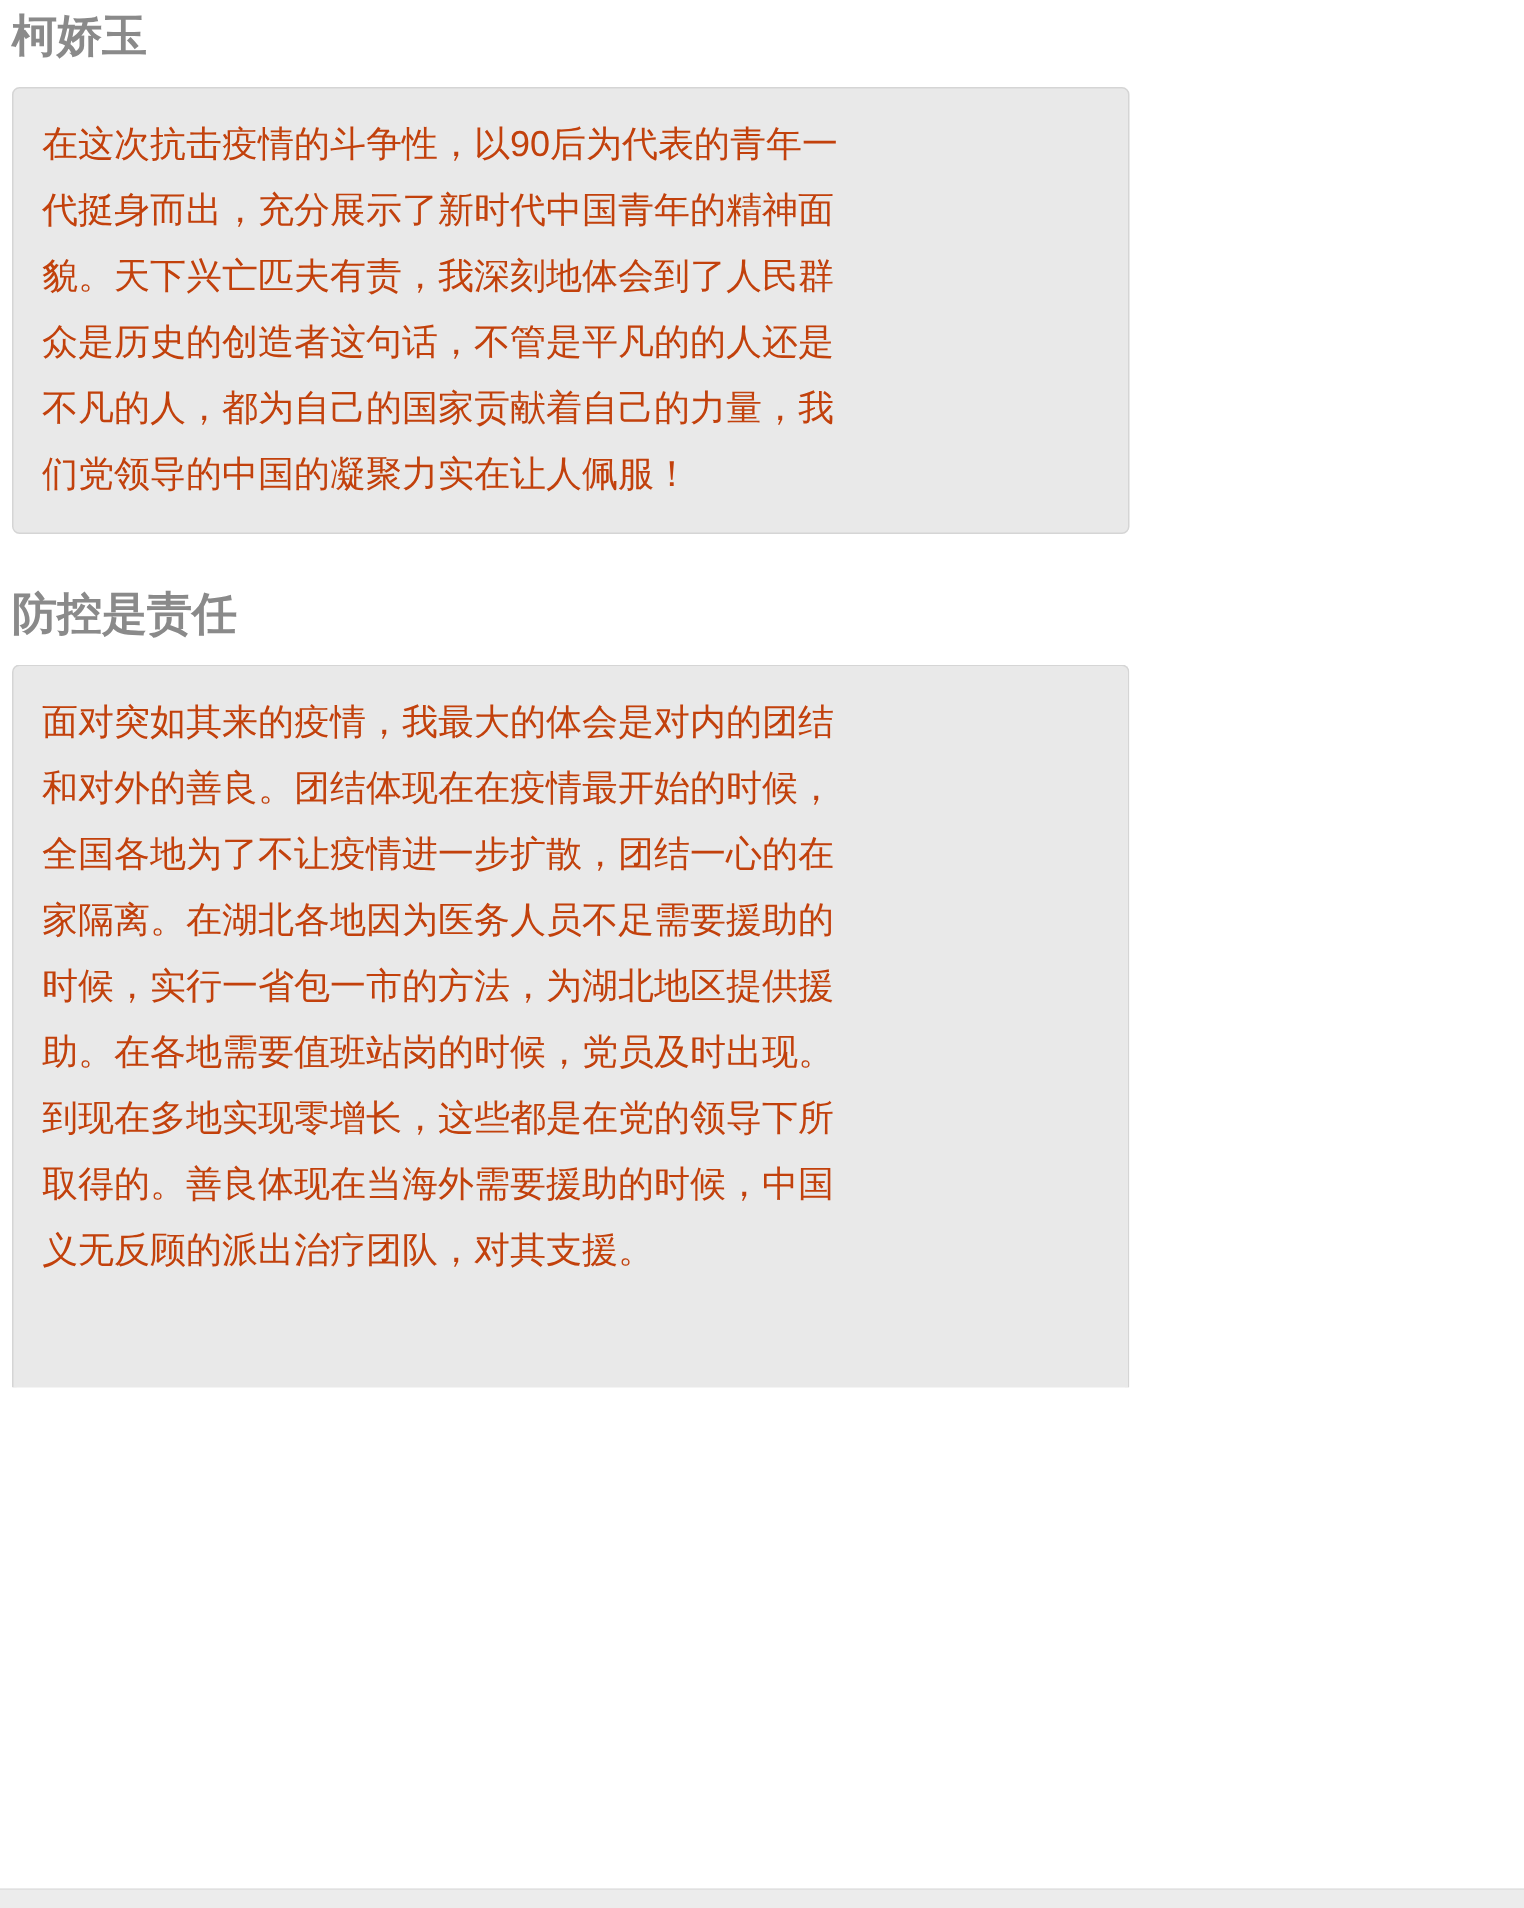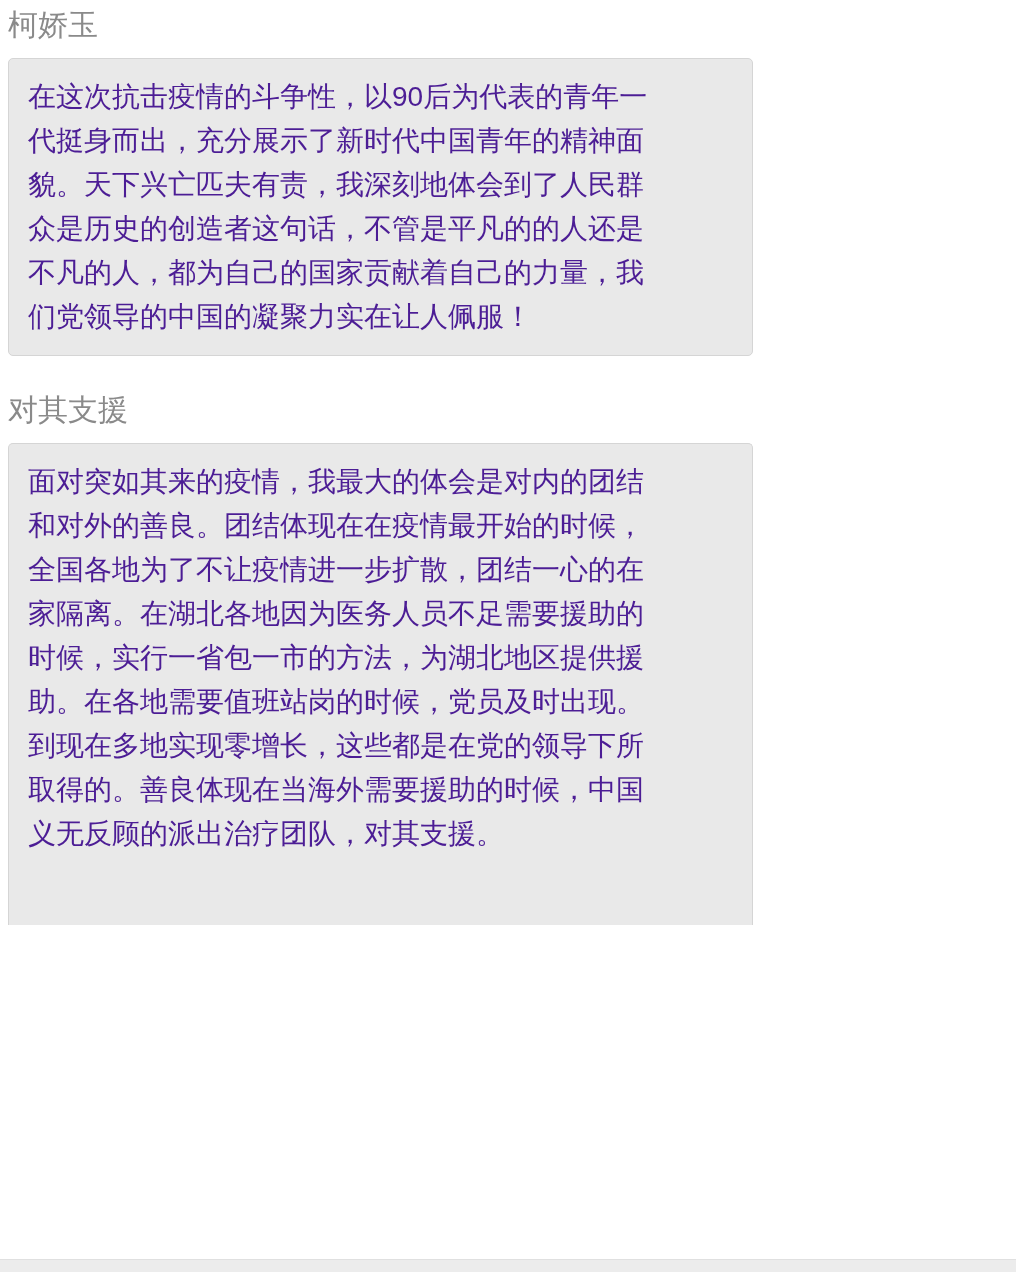--- a/index.html
+++ b/index.html
@@ -18,37 +18,37 @@
     padding: 9px 0 0 8px;
   }
   .comment {
     margin: 0;
   }
   .username {
     font-size: 30px;
     line-height: 32px;
     color: #8a8a8a;
     margin: 38px 0 17px 0;
-    font-weight: 400;
+    font-weight: 700;
   }
   .comment:first-child .username {
     margin-top: 0;
   }
   .bubble {
     box-sizing: border-box;
     width: 745px;
     background: #e9e9e9;
     border: 1px solid #d5d5d5;
     border-radius: 5px;
     padding: 16px 19px;
   }
   .bubble-text {
-    font-size: 28px;
+    font-size: 24px;
     line-height: 44px;
-    color: #4c1d95;
+    color: #c2410c;
     white-space: pre-line;
     font-weight: 400;
   }
   .comment.clipped .bubble {
     min-height: 482px;
     border-bottom: 0;
     border-radius: 5px 5px 0 0;
   }
   .bottom-strip {
     position: absolute;
@@ -73,21 +73,21 @@
 代挺身而出，充分展示了新时代中国青年的精神面
 貌。天下兴亡匹夫有责，我深刻地体会到了人民群
 众是历史的创造者这句话，不管是平凡的的人还是
 不凡的人，都为自己的国家贡献着自己的力量，我
 们党领导的中国的凝聚力实在让人佩服！</div>
     </div>
   </section>
 
 
   <section class="comment clipped">
-    <div class="username">对其支援</div>
+    <div class="username">防控是责任</div>
     <div class="bubble">
       <div class="bubble-text">面对突如其来的疫情，我最大的体会是对内的团结
 和对外的善良。团结体现在在疫情最开始的时候，
 全国各地为了不让疫情进一步扩散，团结一心的在
 家隔离。在湖北各地因为医务人员不足需要援助的
 时候，实行一省包一市的方法，为湖北地区提供援
 助。在各地需要值班站岗的时候，党员及时出现。
 到现在多地实现零增长，这些都是在党的领导下所
 取得的。善良体现在当海外需要援助的时候，中国
 义无反顾的派出治疗团队，对其支援。</div>

